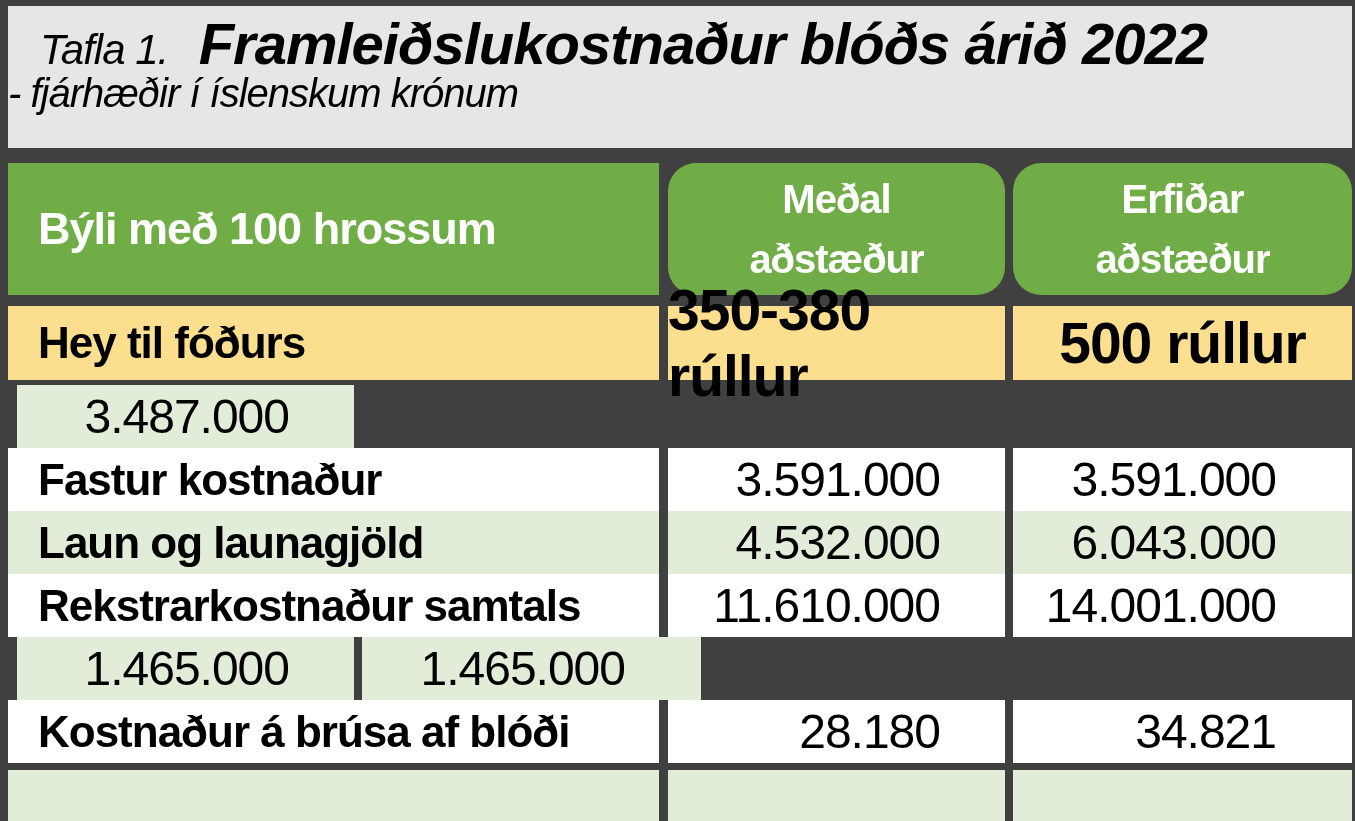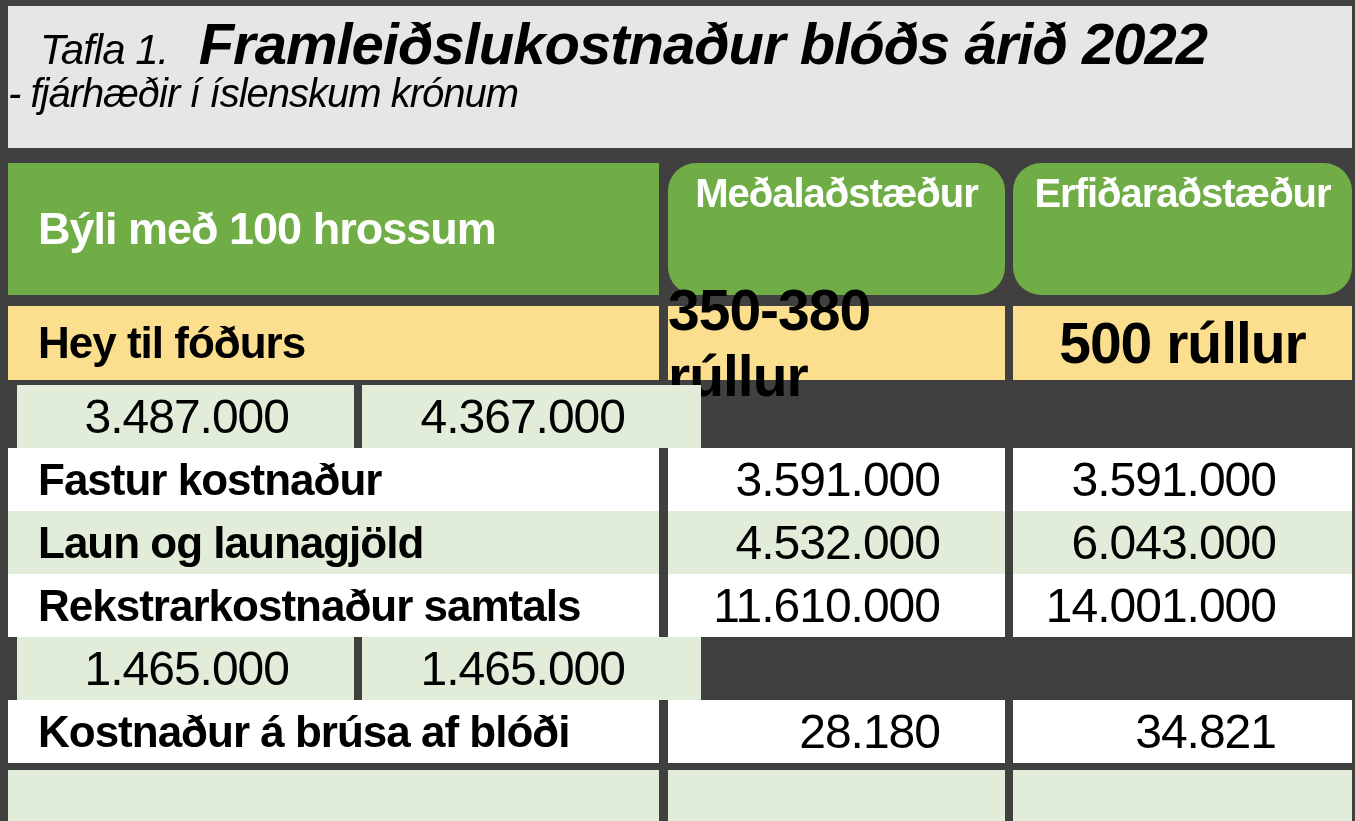--- a/index.html
+++ b/index.html
@@ -33,21 +33,21 @@
   .c1{width:651px;}
   .g1{width:9px;}
   .c2{width:337px;}
   .g2{width:8px;}
   .c3{width:339px;}
   
   .hrow{height:132px;}
   .hcell{background:#70AD47;color:#ffffff;font-weight:bold;}
   .hrow .c1{display:flex;align-items:center;padding-left:30px;box-sizing:border-box;
             font-size:45px;letter-spacing:-1px;}
-  .hcol{display:flex;justify-content:center;text-align:center;
+  .hcol{display:flex;flex-direction:column;justify-content:center;text-align:center;
         font-size:40px;line-height:60px;letter-spacing:-1px;border-radius:28px;}
   
   .yrow{height:74px;margin-top:11px;}
   .brow{height:63px;}
   .erow{height:58px;margin-top:7px;}
   .yrow + .brow{margin-top:5px;}
   .bg-y{background:#FBDF8E;}
   .bg-g{background:#E1EDD8;}
   .bg-w{background:#ffffff;}
   .lbl{display:flex;align-items:center;padding-left:30px;box-sizing:border-box;
@@ -94,21 +94,20 @@
       <div class="g1"></div>
       <div class="c2 bg-y val-c">350-380 rúllur</div>
       <div class="g2"></div>
       <div class="c3 bg-y val-c">500 rúllur</div>
     </div>
 
     <div class="row brow">
       <div class="g1"></div>
       <div class="c2 bg-g num">3.487.000</div>
       <div class="g2"></div>
-      <div class="c3 bg-g num">4.367.000</div>
     </div>
 
     <div class="row brow">
       <div class="c1 bg-w lbl">Fastur kostnaður</div>
       <div class="g1"></div>
       <div class="c2 bg-w num">3.591.000</div>
       <div class="g2"></div>
       <div class="c3 bg-w num">3.591.000</div>
     </div>
 

